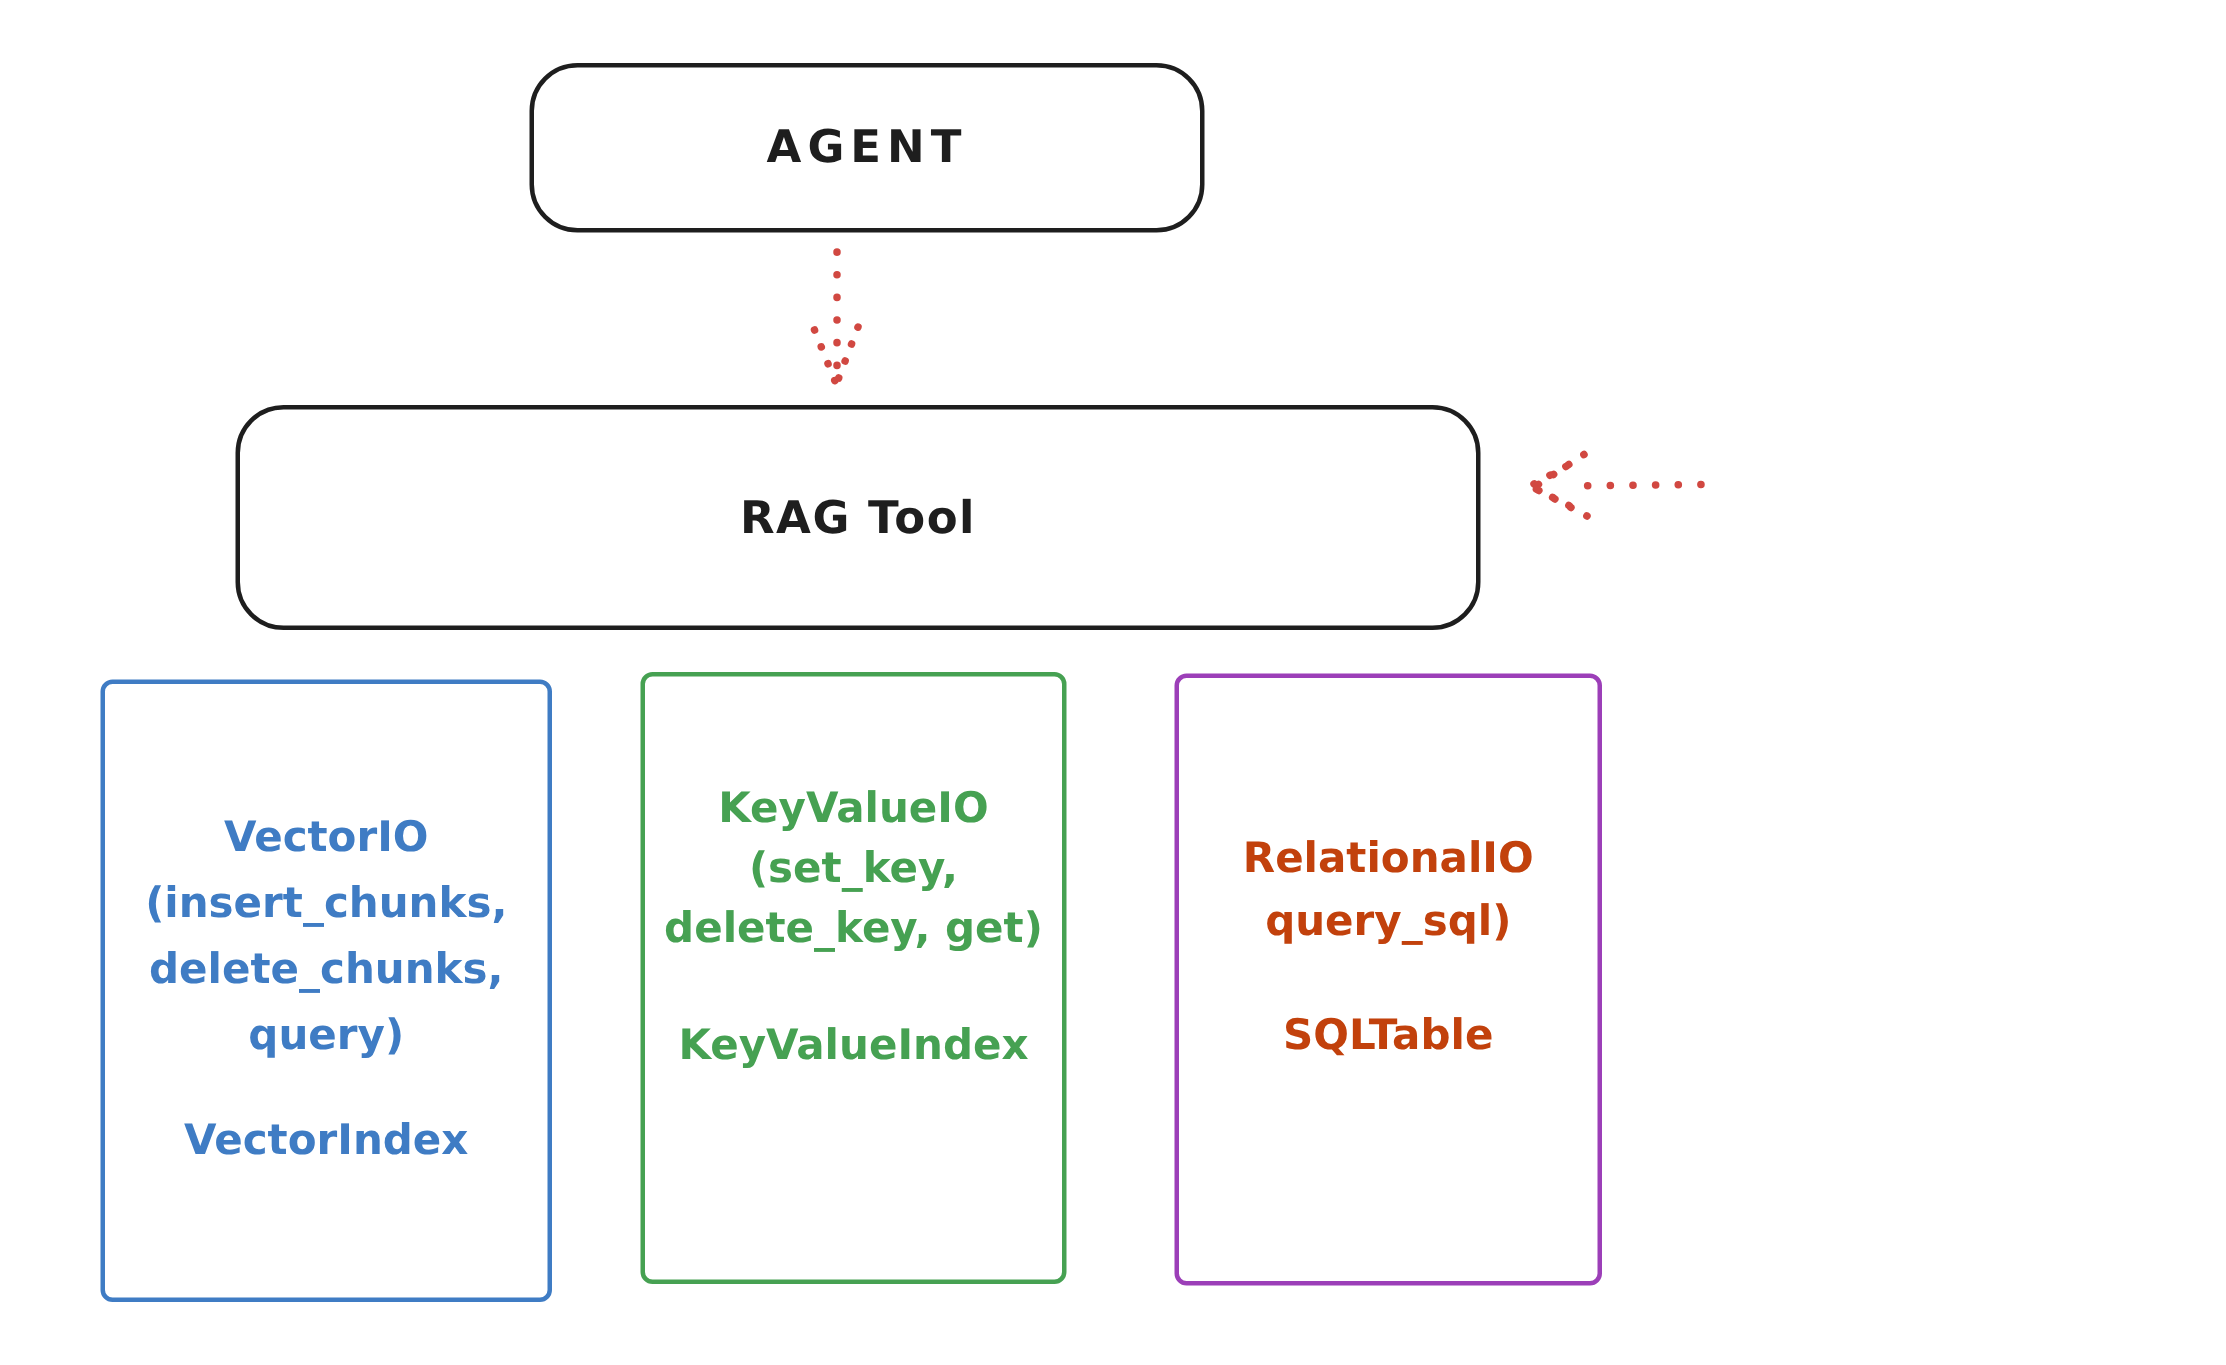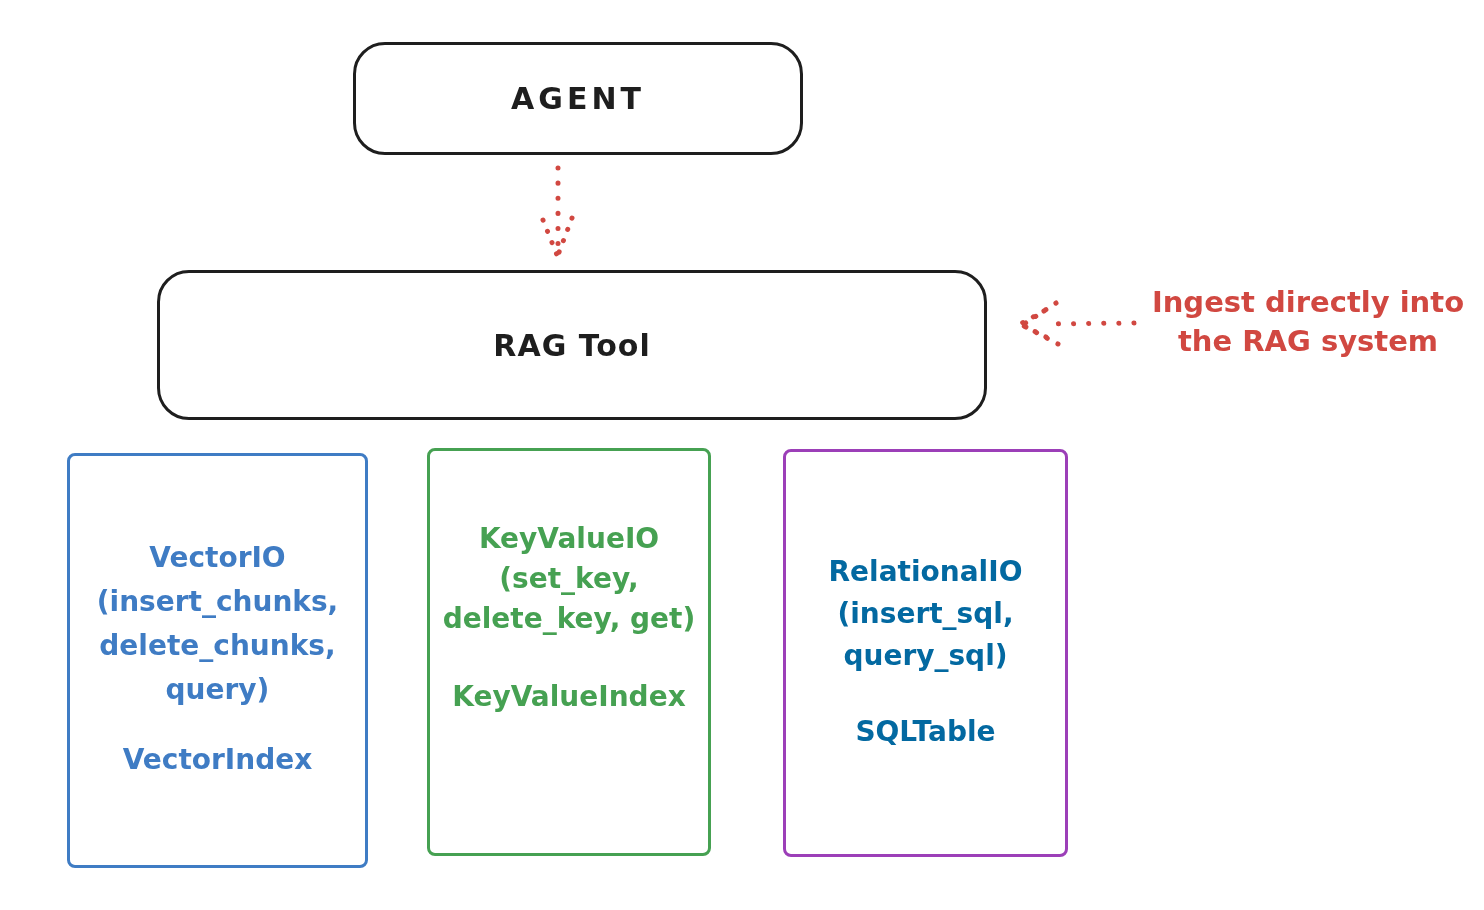--- a/index.html
+++ b/index.html
@@ -123,21 +123,21 @@
   }
   .io-box.green .io-index {
     margin-top: 38px;
   }
   .io-box.purple {
     left: 783px;
     top: 449px;
     width: 285px;
     height: 408px;
     border-color: #9c3fb8;
-    color: #0369a1;
+    color: #c2410c;
     padding-top: 99px;
     line-height: 42px;
   }
   .io-box.purple .io-index {
     margin-top: 34px;
   }
 </style>
 </head>
 <body>
 
@@ -161,24 +161,20 @@
   </svg>
 
   <div class="sketch-box black-box agent-box">
     <span class="box-label">AGENT</span>
   </div>
 
   <div class="sketch-box black-box rag-box">
     <span class="box-label">RAG Tool</span>
   </div>
 
-  <div class="annotation">
-    <div>Ingest directly into</div>
-    <div>the RAG system</div>
-  </div>
 
   <div class="io-box blue">
     <div>
       <div>VectorIO</div>
       <div>(insert_chunks,</div>
       <div>delete_chunks,</div>
       <div>query)</div>
     </div>
     <div class="io-index">VectorIndex</div>
   </div>
@@ -188,19 +184,18 @@
       <div>KeyValueIO</div>
       <div>(set_key,</div>
       <div>delete_key, get)</div>
     </div>
     <div class="io-index">KeyValueIndex</div>
   </div>
 
   <div class="io-box purple">
     <div>
       <div>RelationalIO</div>
-      <div>(insert_sql,</div>
       <div>query_sql)</div>
     </div>
     <div class="io-index">SQLTable</div>
   </div>
 
 </div>
 
 </body></html>

